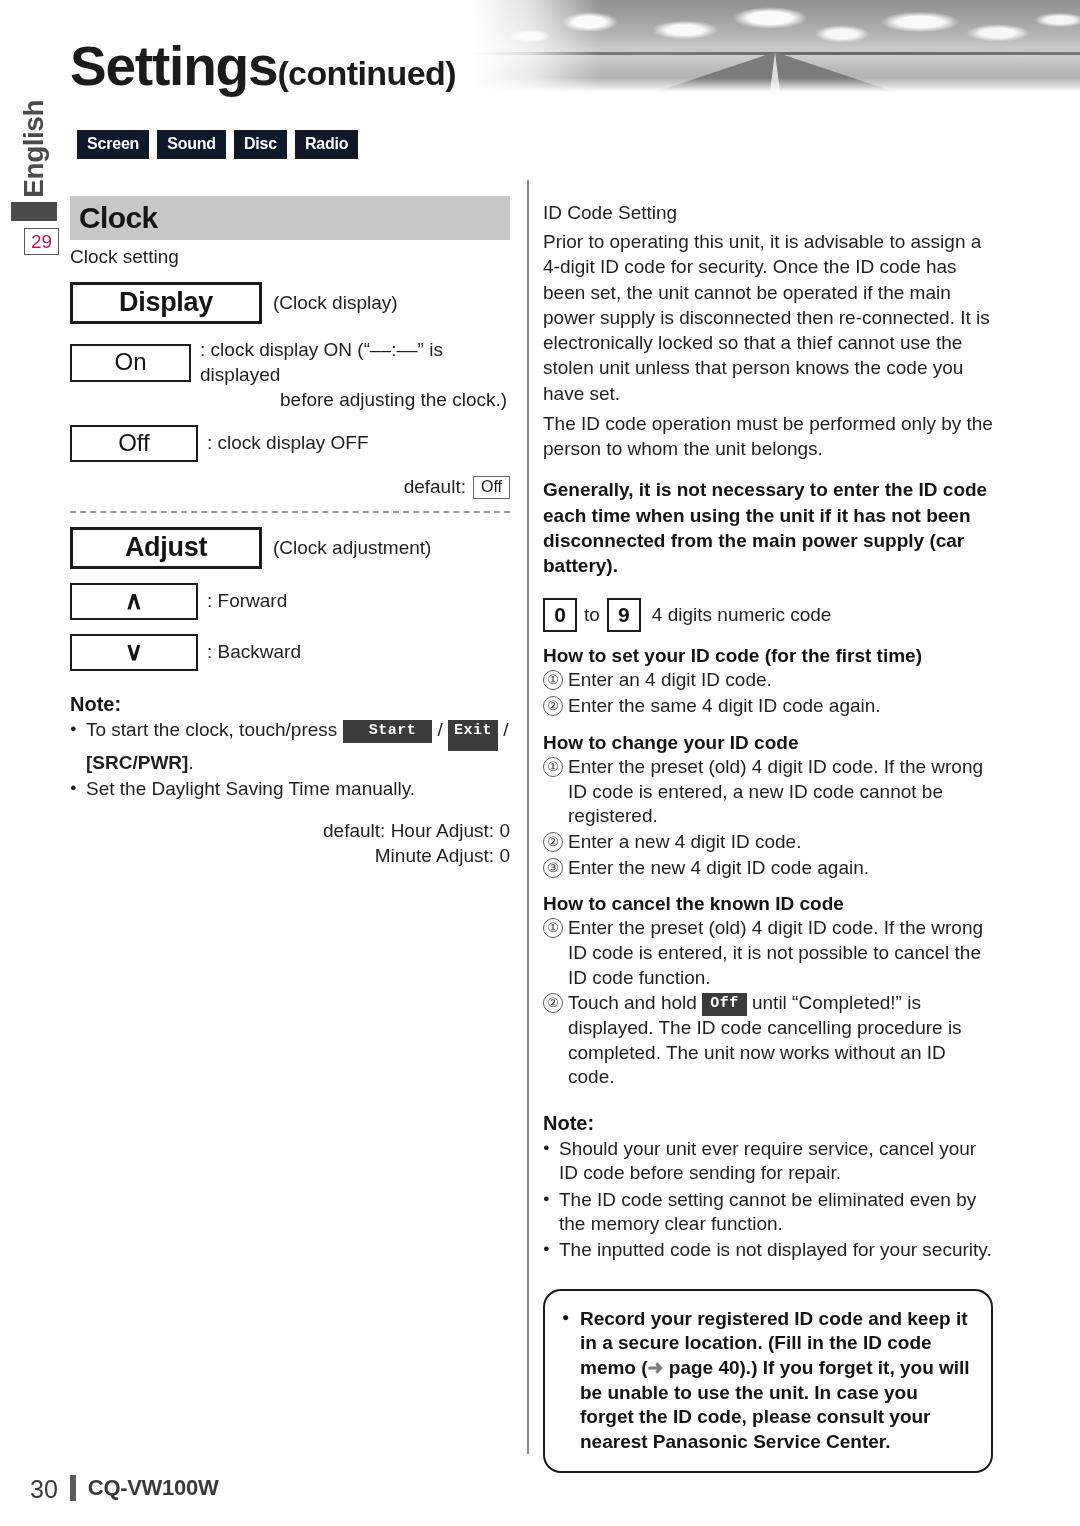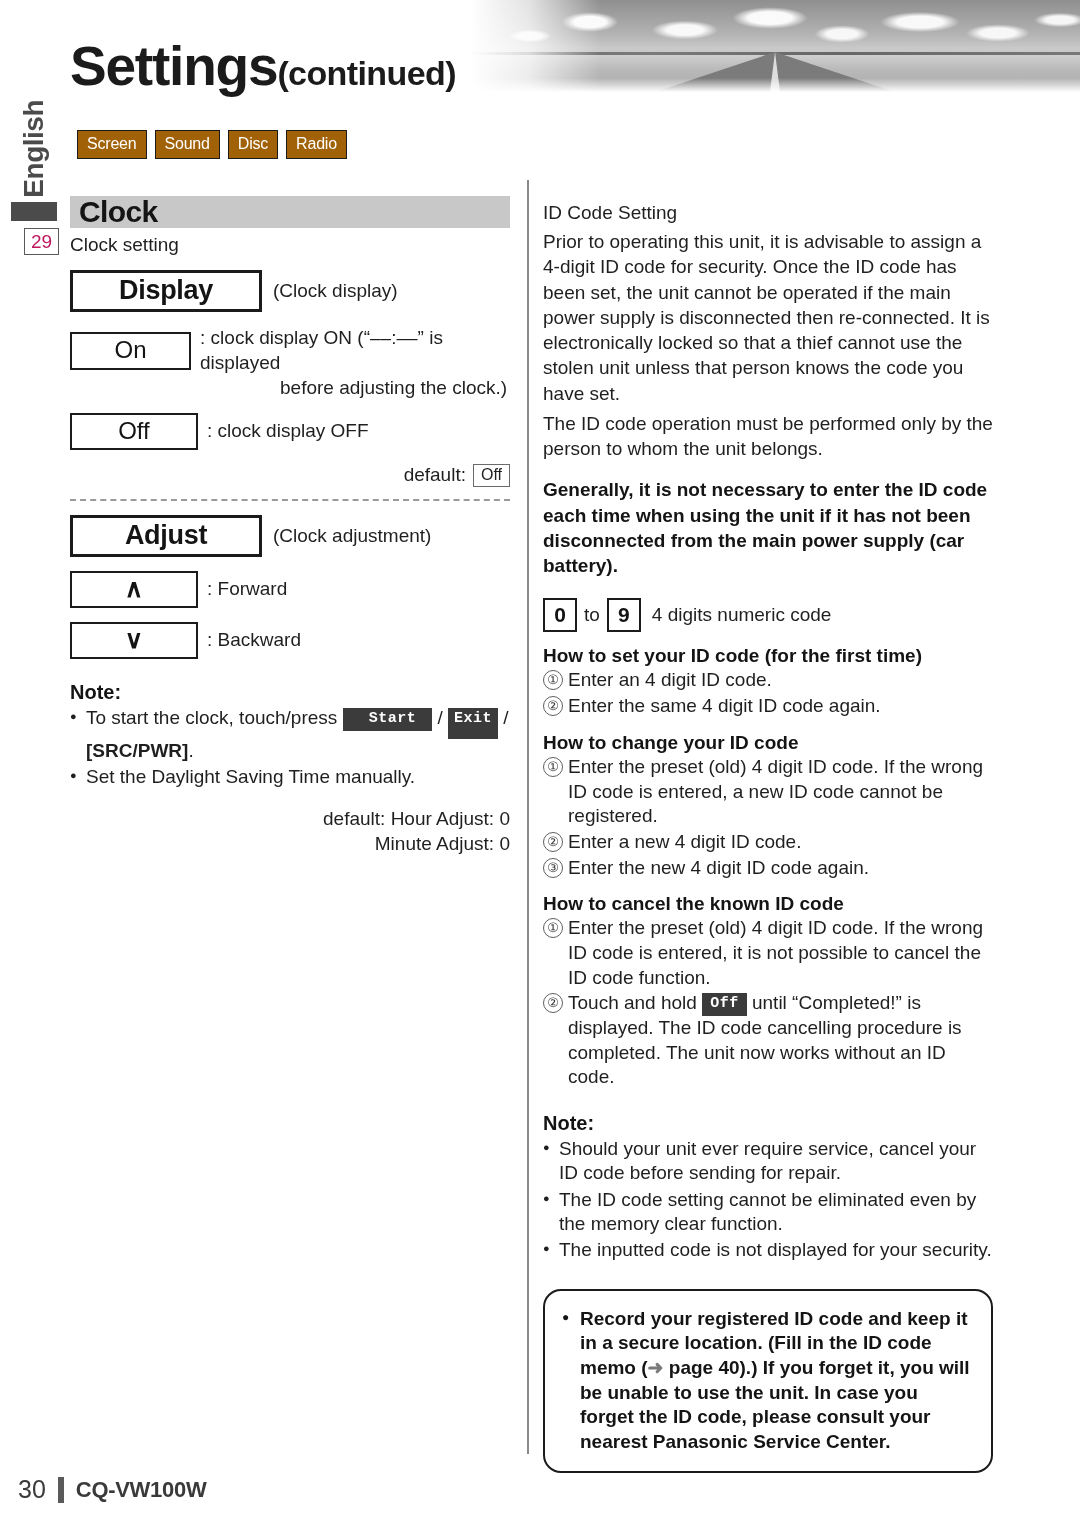--- a/index.html
+++ b/index.html
@@ -92,35 +92,35 @@
   
   .setting-row{position:absolute;left:70px;top:130px;display:flex;align-items:flex-end;}
   .basic-setting{
     border:1.6px solid #5a3030;background:#fff;
     padding:4px 12px 5px 12px;
     font-size:30px;font-weight:bold;color:#1b1b1b;letter-spacing:-.5px;
     line-height:1;
   }
   .tabs{display:flex;gap:8px;margin-left:7px;padding-bottom:1px;}
   .tab{
-    background:#a16207;border:1.6px solid #1b1b1b;
-    color:#ffffff;font-size:16px;font-weight:normal;
+    background:#0f172a;border:1.6px solid #1b1b1b;
+    color:#ffffff;font-size:16px;font-weight:bold;
     padding:5px 9px 6px 9px;line-height:1;letter-spacing:-.2px;
   }
 
   
   .col{position:absolute;top:196px;}
   .col-left{left:70px;width:440px;}
   .col-right{left:543px;width:450px;}
   .divider{
     position:absolute;left:527px;top:180px;width:1.5px;height:1274px;background:#8a8a8a;
   }
 
   .sec-head{
-    background:#c8c8c8;height:32px;display:flex;align-items:center;
+    background:#c8c8c8;height:44px;display:flex;align-items:center;
     padding-left:9px;
     font-size:30px;font-weight:bold;color:#141414;letter-spacing:-.6px;
   }
   .sec-sub{font-size:19px;margin-top:6px;color:#1f1f1f;}
 
   
   .label-row{display:flex;align-items:center;margin-top:14px;}
   .box-major{
     width:186px;border:3px solid #1b1b1b;background:#fff;
     text-align:center;font-size:27px;font-weight:bold;color:#141414;
@@ -206,21 +206,21 @@
   .caution-body{
     font-size:19px;font-weight:bold;line-height:1.3;color:#141414;
     padding-left:19px;position:relative;margin-top:4px;
   }
   .caution-body::before{
     content:"\25CF";position:absolute;left:1px;top:0;font-size:12px;line-height:1.7;
   }
   .arrow-right{color:#7a7a7a;font-weight:bold;}
 
   
-  .footer{position:absolute;left:18px;bottom:22px;display:flex;align-items:center;}
+  .footer{position:absolute;left:30px;bottom:22px;display:flex;align-items:flex-start;}
   .footer-num{font-size:25px;color:#3a3a3a;}
   .footer-rule{width:6px;height:26px;background:#5a5a5a;margin:0 12px;}
   .footer-model{font-size:22px;font-weight:bold;color:#3a3a3a;letter-spacing:-.3px;}
 </style>
 </head>
 <body>
 
 <div class="banner">
   <div class="sky"></div>
   <div class="horizon"></div>

